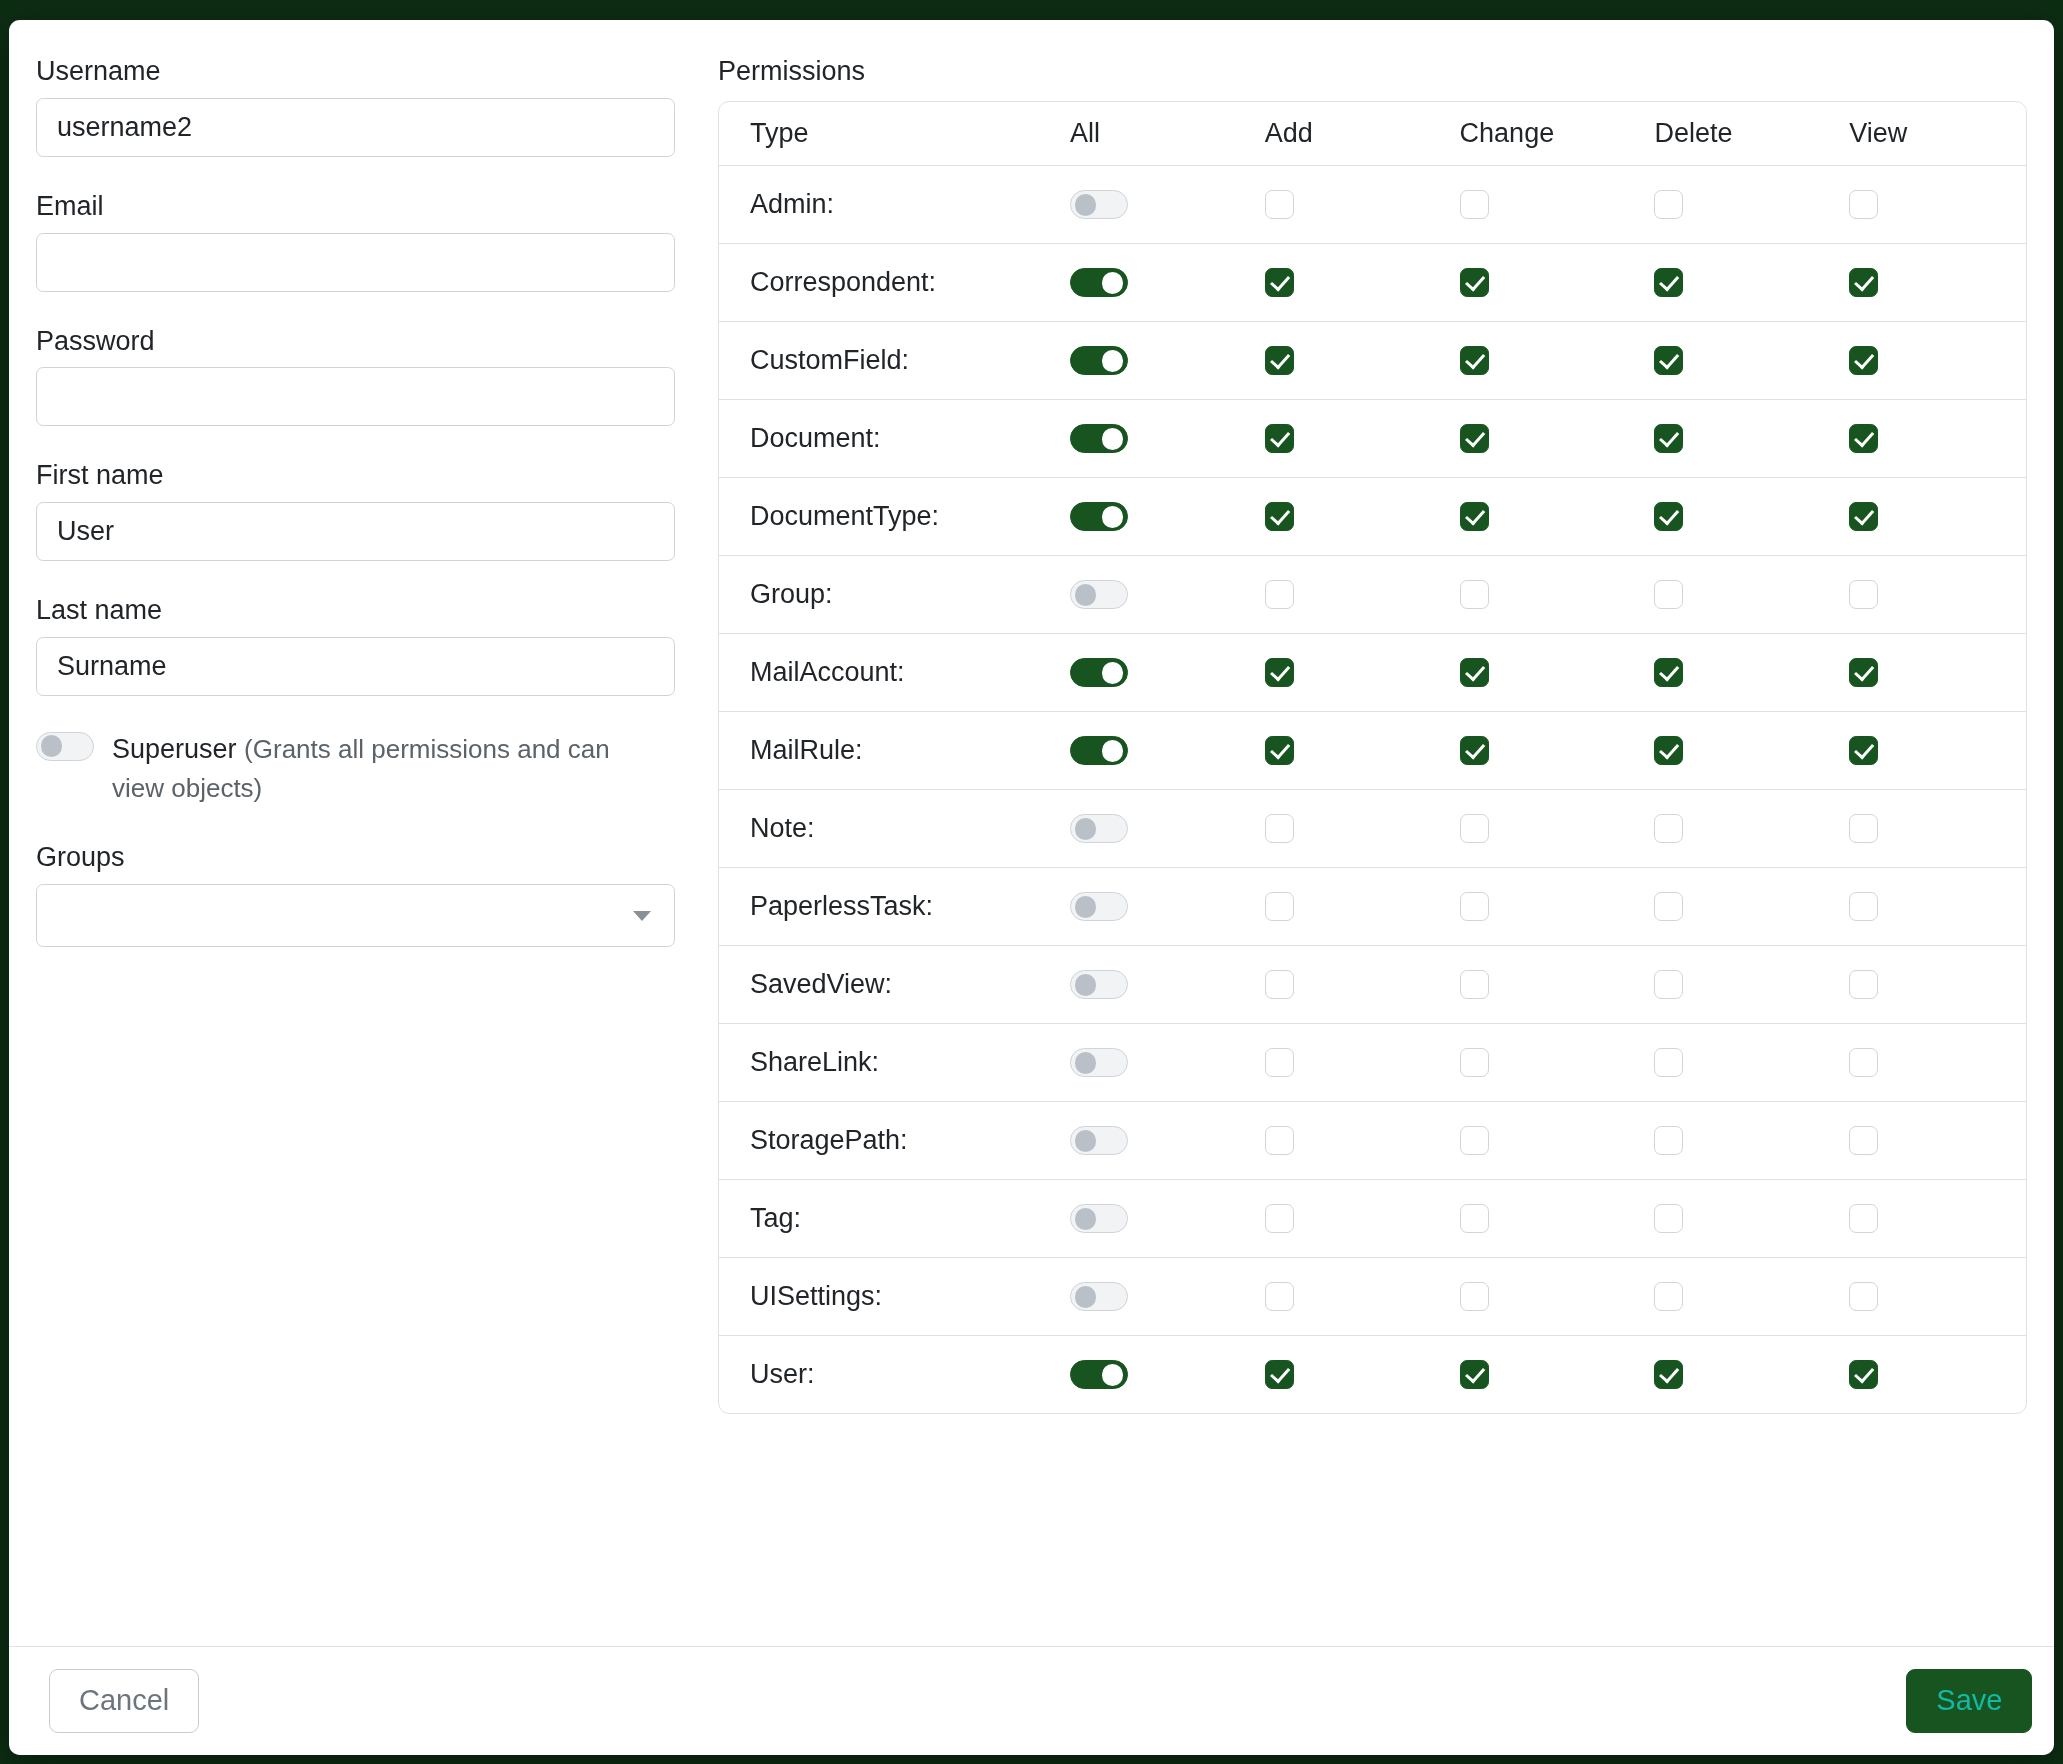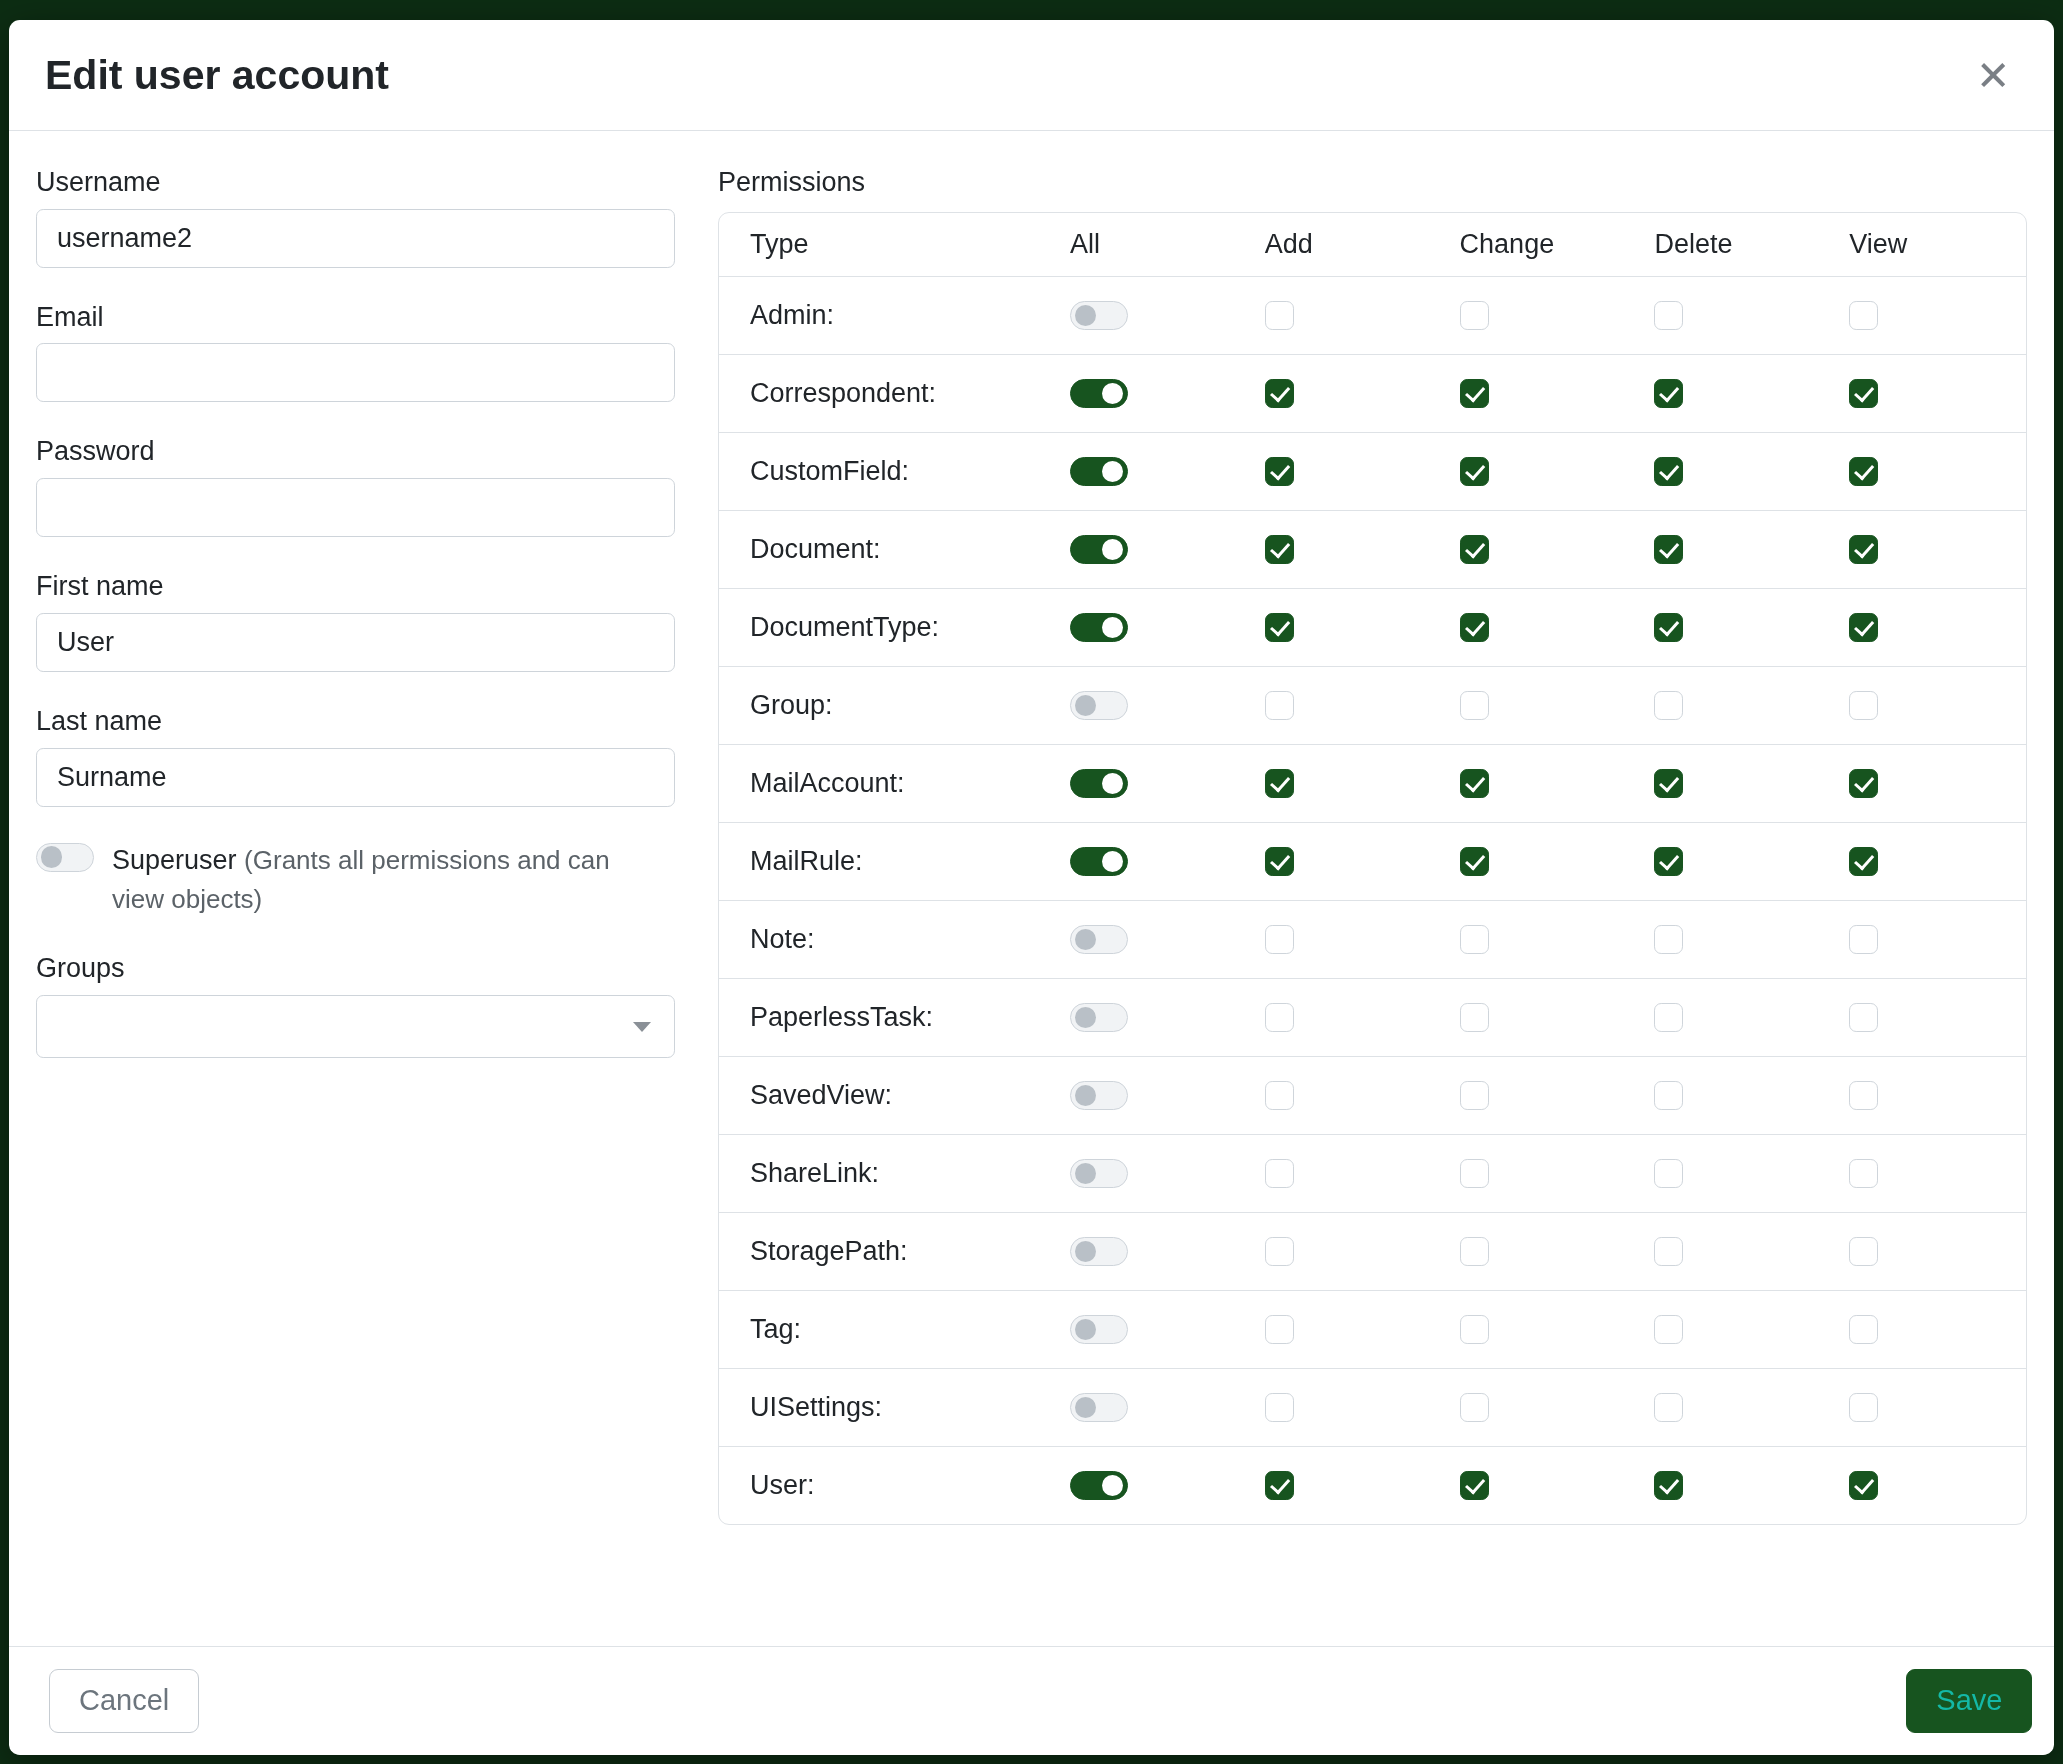--- a/index.html
+++ b/index.html
@@ -205,24 +205,20 @@
     background: #17541f;
     color: #14b8a6;
     border: 0.9px solid #17541f;
   }
 </style>
 </head>
 <body>
 
 <div class="modal">
 
-  <div class="modal-header">
-    <div class="modal-title">Edit user account</div>
-    <button class="close-btn">✕</button>
-  </div>
 
   <div class="modal-body">
 
     <div class="left-col">
 
       <div class="form-group">
         <label class="field-label">Username</label>
         <input class="text-input" type="text" value="username2" style="">
       </div>
 

